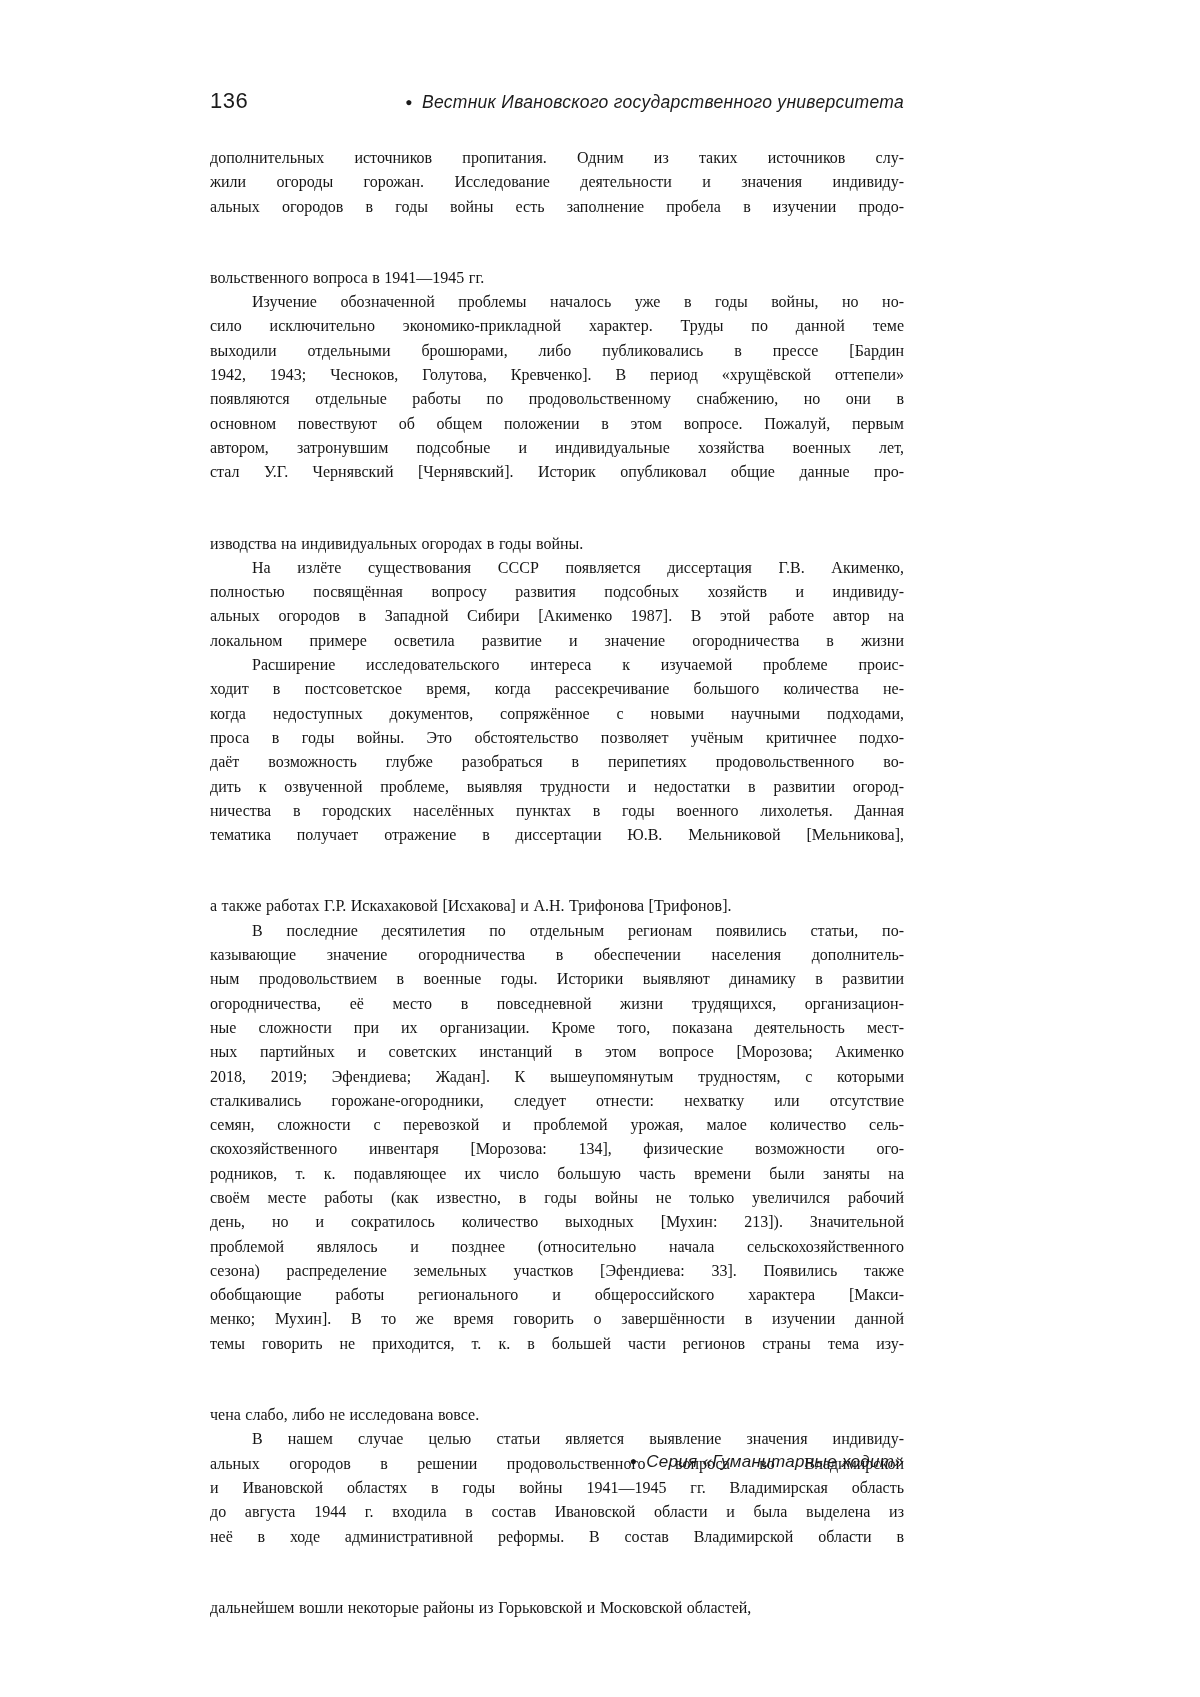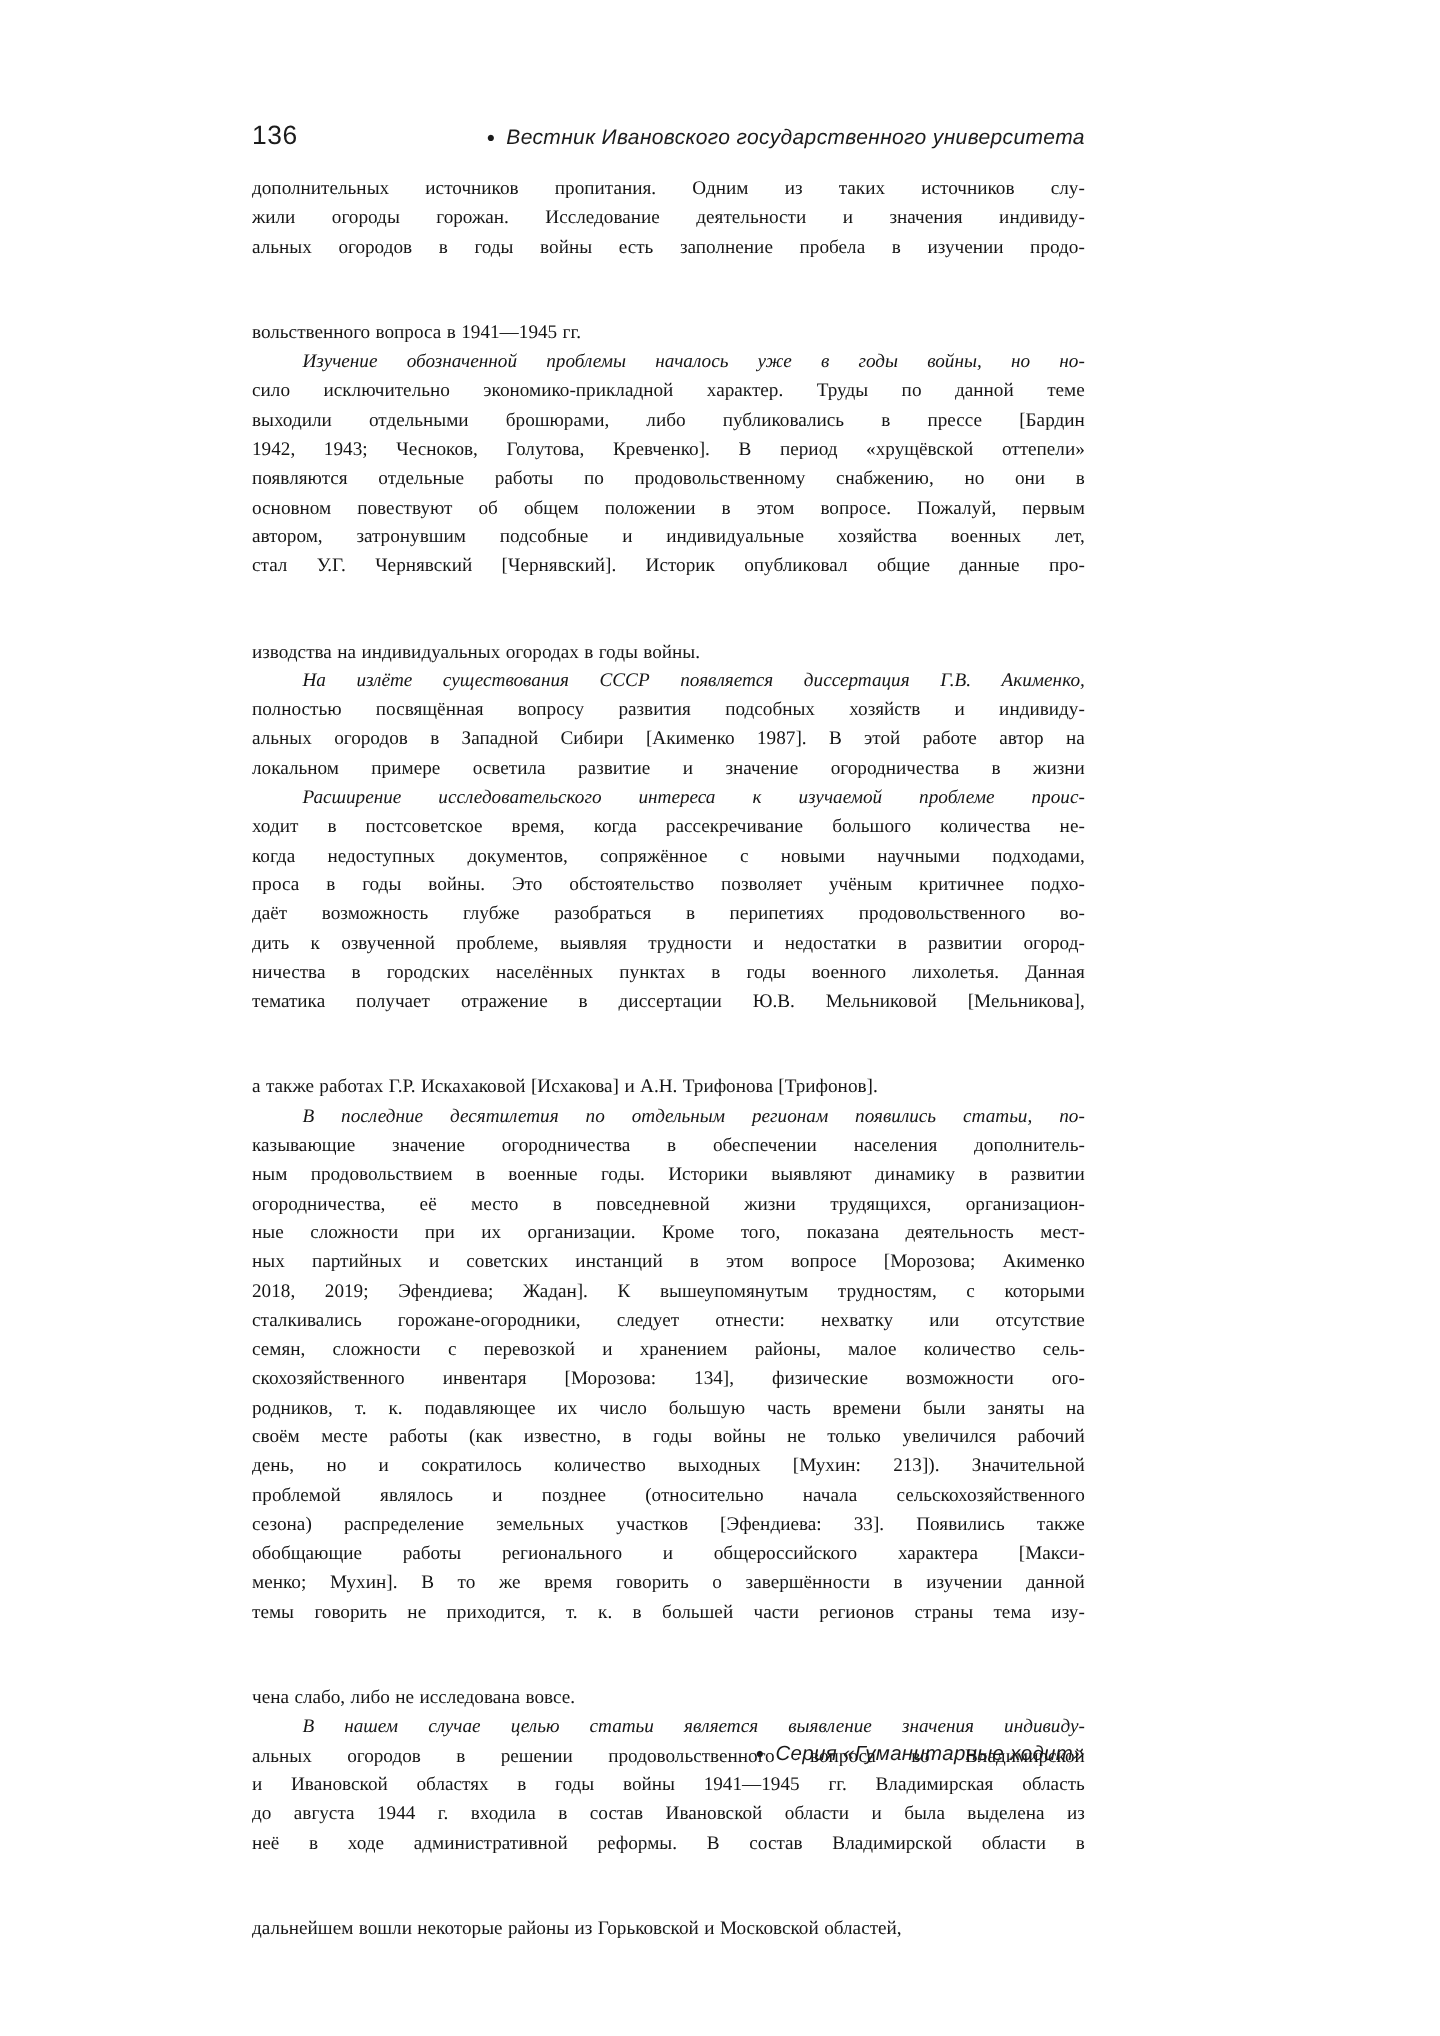--- a/index.html
+++ b/index.html
@@ -9,21 +9,21 @@
   }
   .page {
     position: relative;
     width: 1200px;
     height: 1697px;
     background: #ffffff;
     overflow: hidden;
   }
   .header {
     position: absolute;
-    top: 100px;
+    top: 88px;
     left: 210px;
     width: 694px;
     display: flex;
     justify-content: space-between;
     align-items: baseline;
     font-family: "Liberation Sans", sans-serif;
     color: #1b1b1b;
   }
   .page-num {
     font-size: 22px;
@@ -58,21 +58,20 @@
     height: 24.3px;
     overflow: hidden;
     word-spacing: 0.5px;
   }
   .line.last {
     text-align-last: left;
     margin-top: 47px;
   }
   .line.first {
     text-indent: 42px;
-    font-style: italic;
   }
   .footer {
     position: absolute;
     top: 1452px;
     left: 210px;
     width: 694px;
     text-align: right;
     font-family: "Liberation Sans", sans-serif;
     font-style: italic;
     font-size: 17px;
@@ -129,21 +128,21 @@
       </div>
       <div class="paragraph">
         <div class="line first">В последние десятилетия по отдельным регионам появились статьи, по-</div>
         <div class="line">казывающие значение огородничества в обеспечении населения дополнитель-</div>
         <div class="line">ным продовольствием в военные годы. Историки выявляют динамику в развитии</div>
         <div class="line">огородничества, её место в повседневной жизни трудящихся, организацион-</div>
         <div class="line">ные сложности при их организации. Кроме того, показана деятельность мест-</div>
         <div class="line">ных партийных и советских инстанций в этом вопросе [Морозова; Акименко</div>
         <div class="line">2018, 2019; Эфендиева; Жадан]. К вышеупомянутым трудностям, с которыми</div>
         <div class="line">сталкивались горожане-огородники, следует отнести: нехватку или отсутствие</div>
-        <div class="line">семян, сложности с перевозкой и хранением районы, малое количество сель-</div>
+        <div class="line">семян, сложности с перевозкой и проблемой урожая, малое количество сель-</div>
         <div class="line">скохозяйственного инвентаря [Морозова: 134], физические возможности ого-</div>
         <div class="line">родников, т. к. подавляющее их число большую часть времени были заняты на</div>
         <div class="line">своём месте работы (как известно, в годы войны не только увеличился рабочий</div>
         <div class="line">день, но и сократилось количество выходных [Мухин: 213]). Значительной</div>
         <div class="line">проблемой являлось и позднее (относительно начала сельскохозяйственного</div>
         <div class="line">сезона) распределение земельных участков [Эфендиева: 33]. Появились также</div>
         <div class="line">обобщающие работы регионального и общероссийского характера [Макси-</div>
         <div class="line">менко; Мухин]. В то же время говорить о завершённости в изучении данной</div>
         <div class="line">темы говорить не приходится, т. к. в большей части регионов страны тема изу-</div>
         <div class="line last">чена слабо, либо не исследована вовсе.</div>

